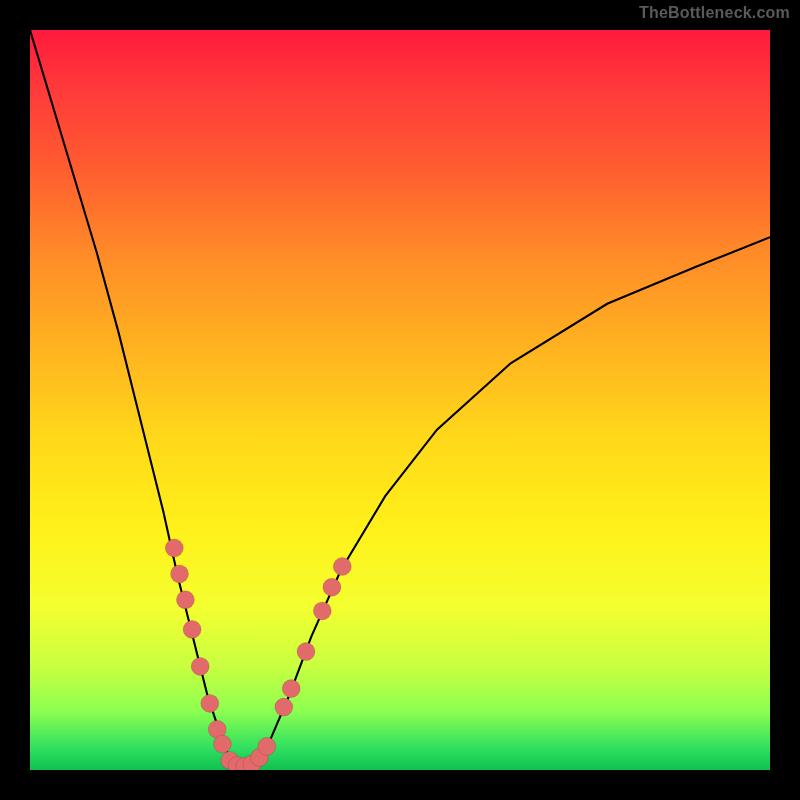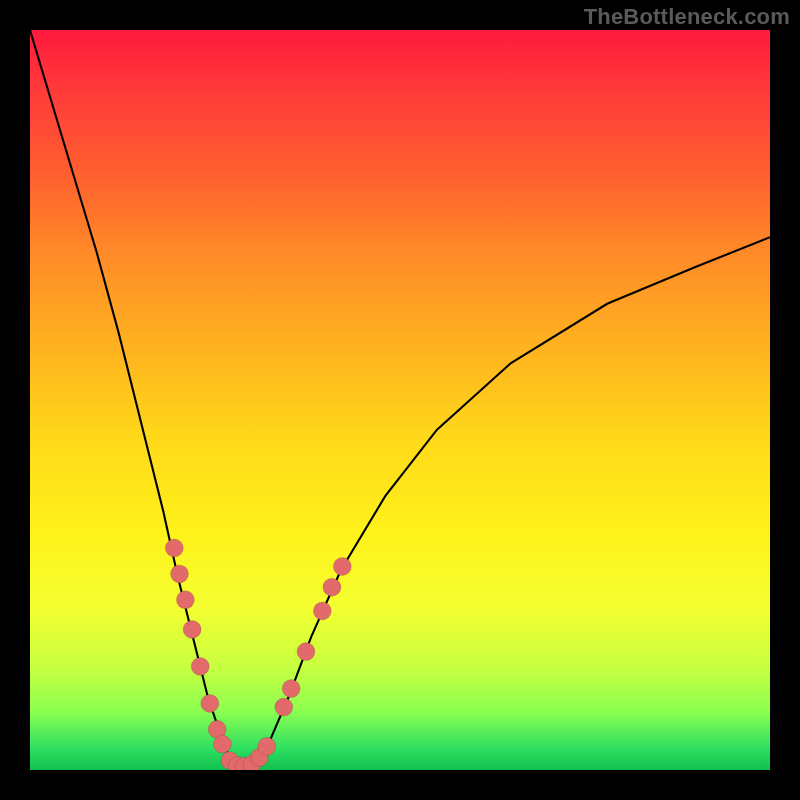--- a/index.html
+++ b/index.html
@@ -15,21 +15,21 @@
     position: relative;
     width: 800px;
     height: 800px;
     background: #000;
   }
   .watermark {
     position: absolute;
     top: 4px;
     right: 10px;
     color: #5a5a5a;
-    font-size: 22px;
+    font-size: 16px;
     font-weight: 600;
     letter-spacing: 0.2px;
     z-index: 5;
   }
   .plot-area {
     position: absolute;
     left: 30px;
     top: 30px;
     width: 740px;
     height: 740px;

